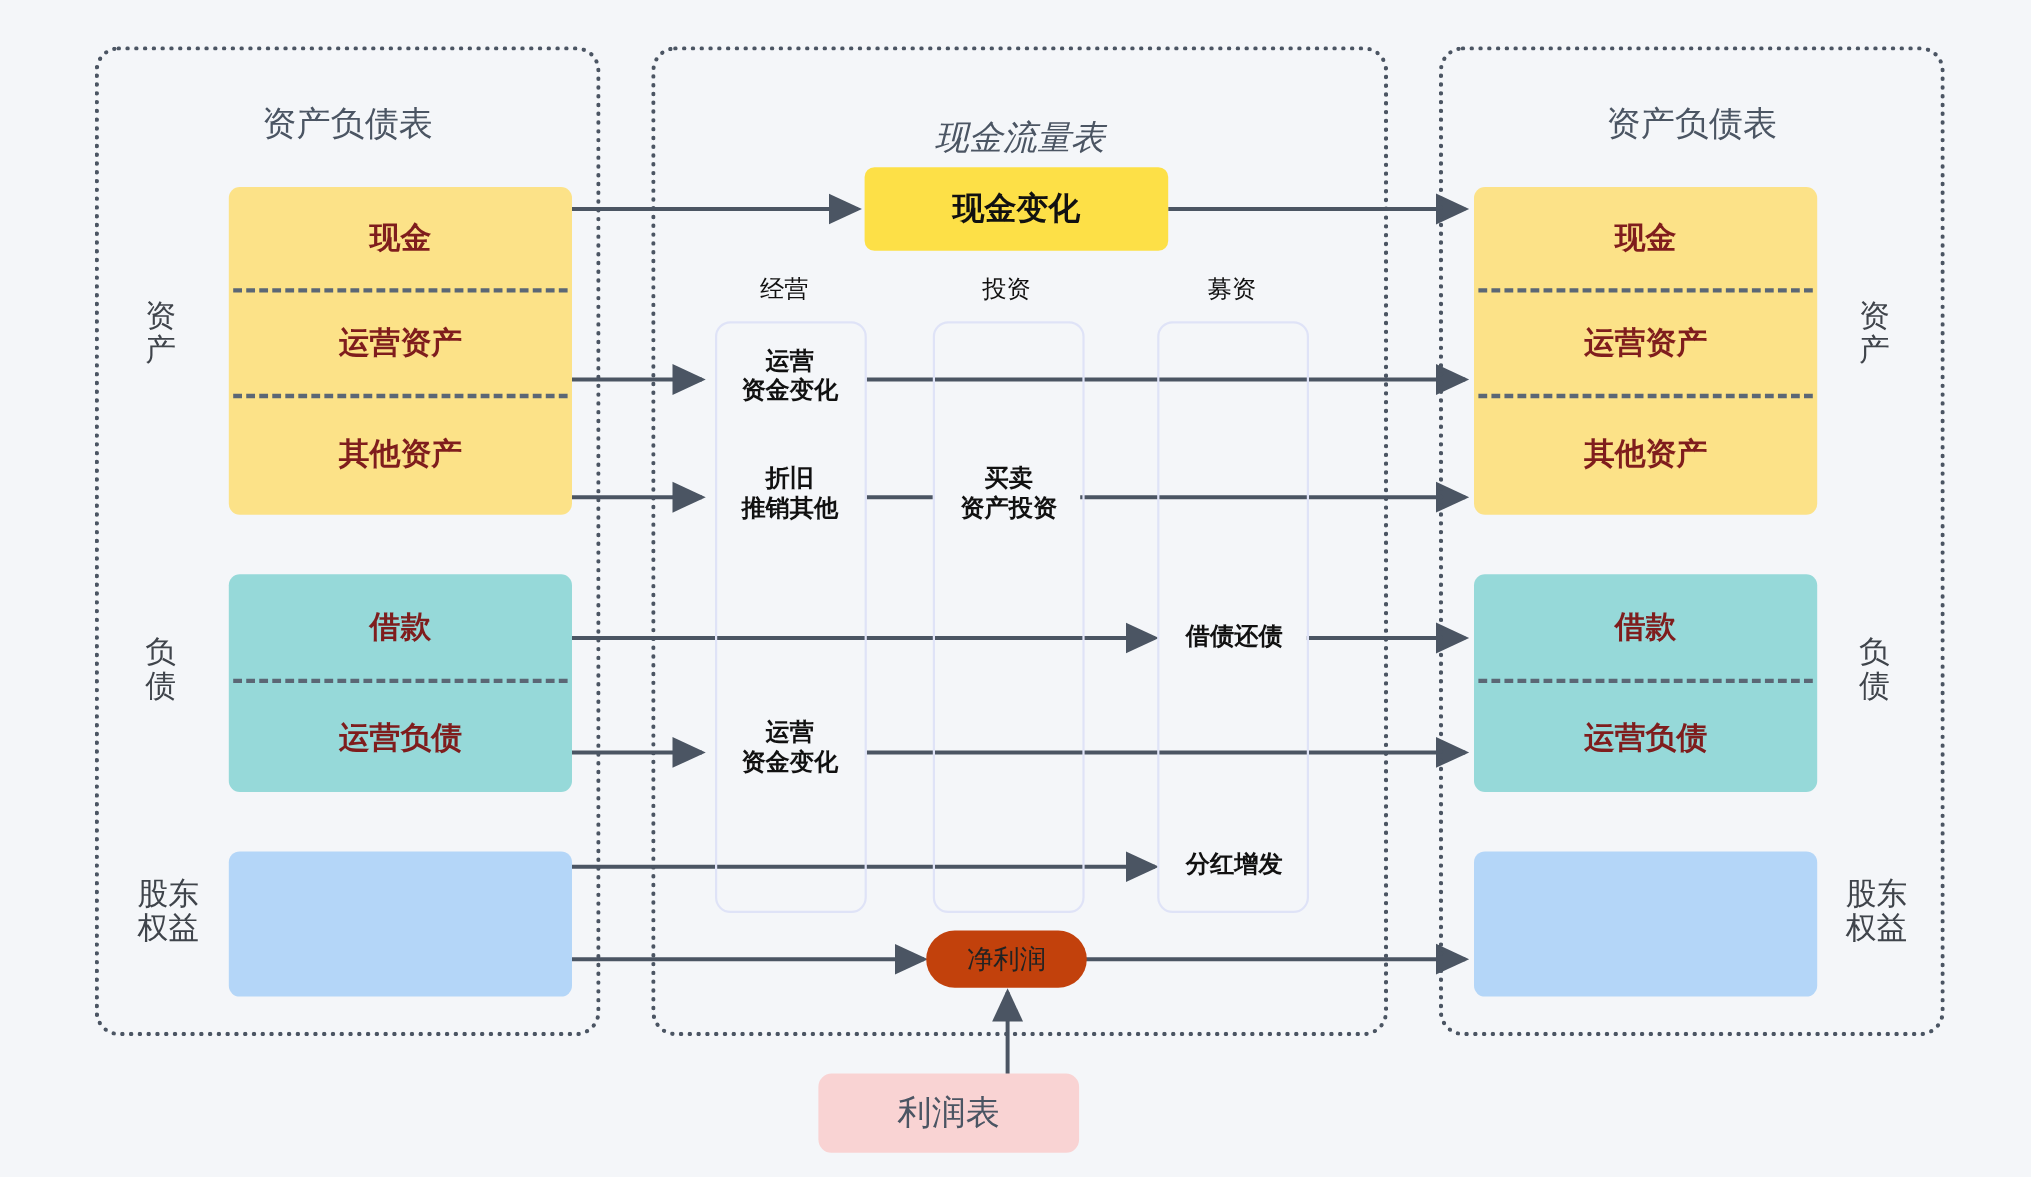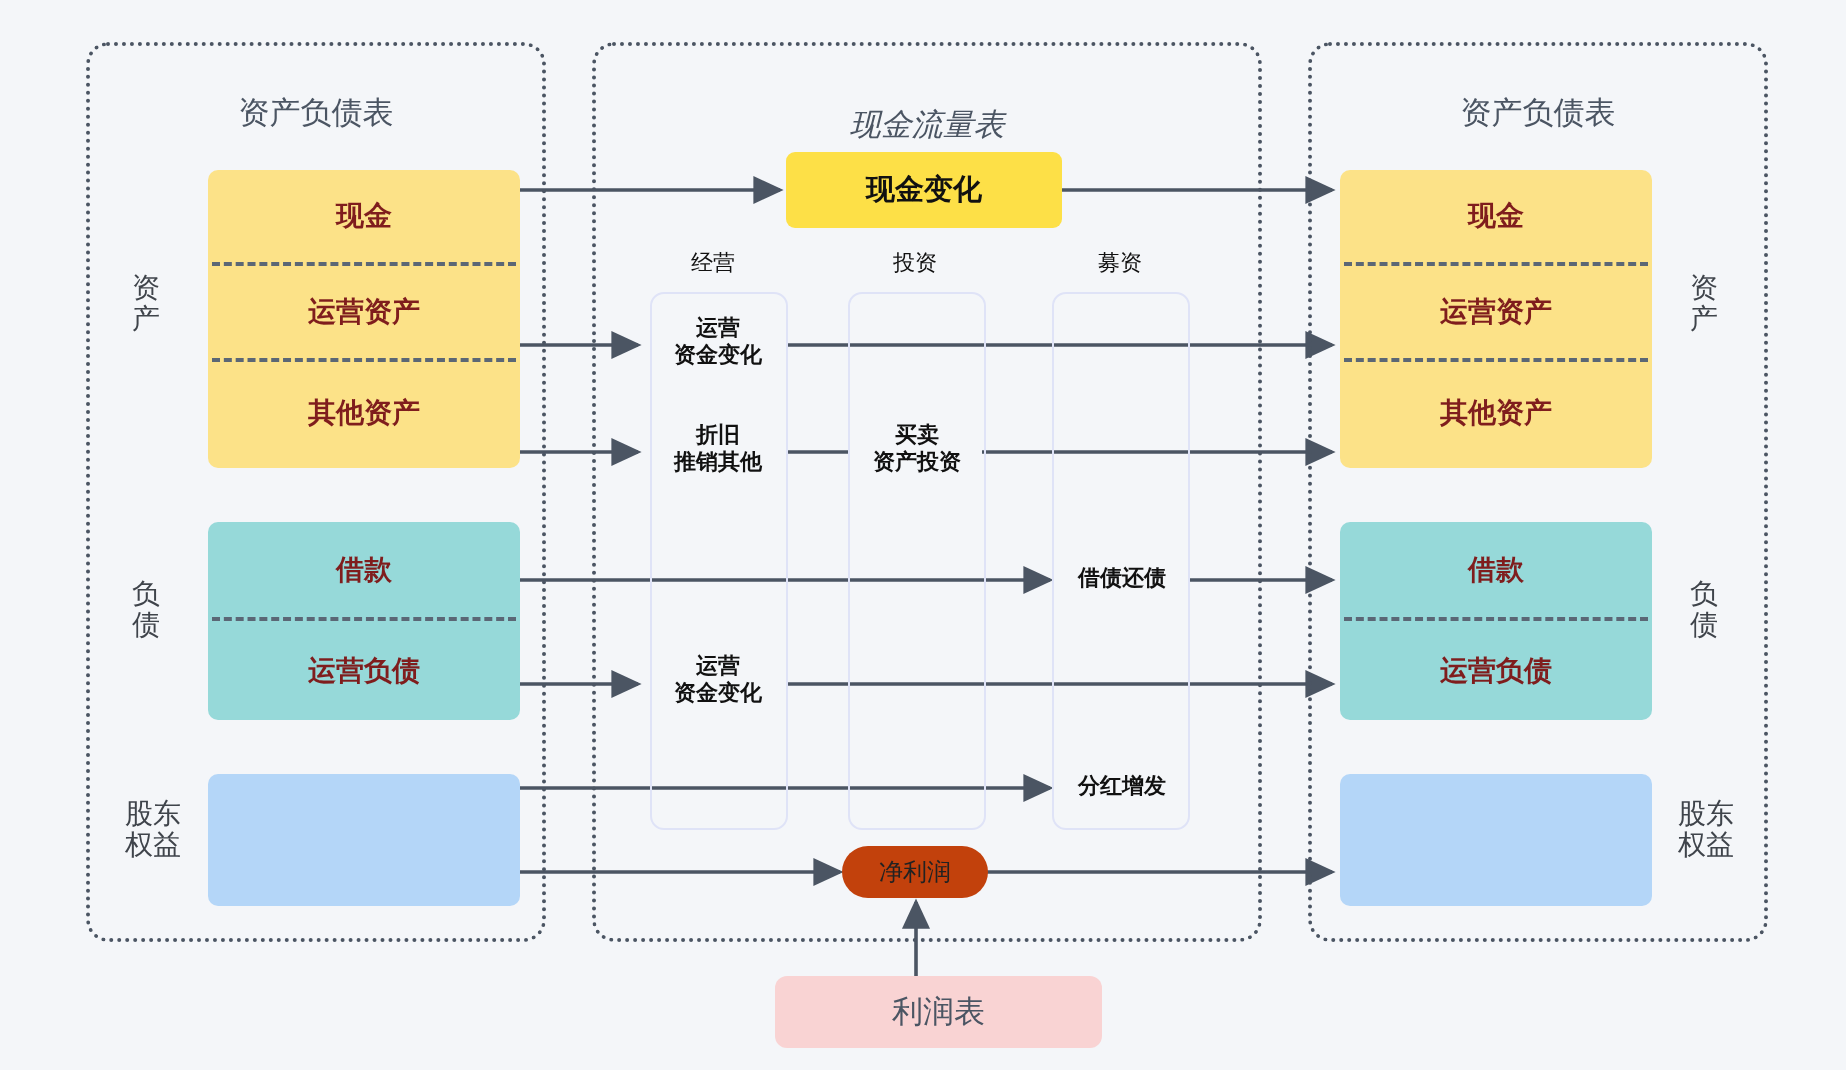--- a/index.html
+++ b/index.html
@@ -235,15 +235,15 @@
     <div class="cellrow" style="height:132px;"></div>
   </div>
 
   <div class="sidelab" style="left:1676px;top:272px;width:56px;">资
 产</div>
   <div class="sidelab" style="left:1676px;top:578px;width:56px;">负
 债</div>
   <div class="sidelab" style="left:1658px;top:798px;width:96px;">股东
 权益</div>
 
-  <div class="incbox" style="left:775px;top:976px;width:327px;height:72px;">利润表</div>
+  <div class="incbox" style="left:744px;top:976px;width:237px;height:72px;">利润表</div>
 
 </div>
 
 </body></html>

